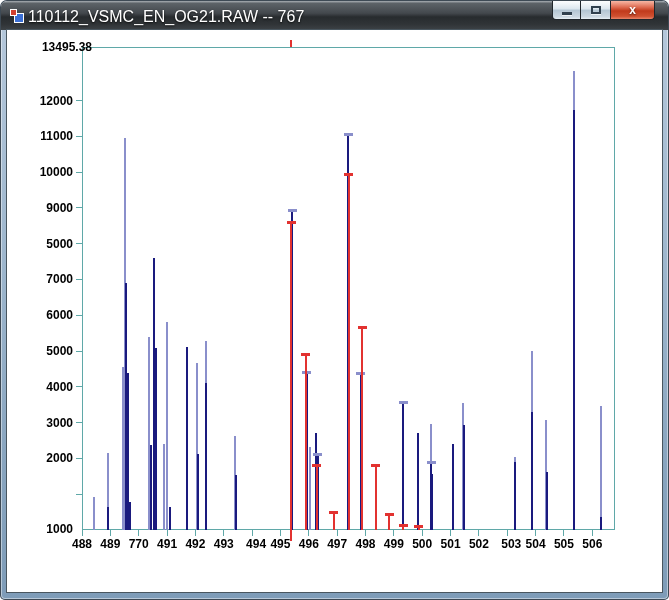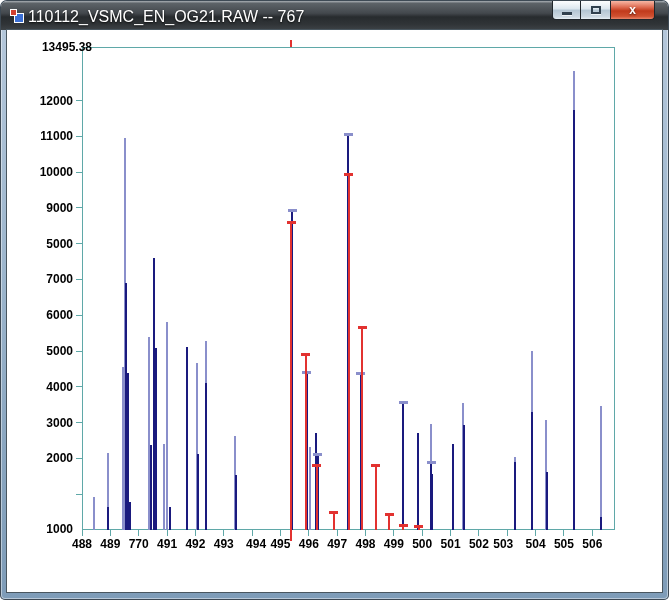--- a/index.html
+++ b/index.html
@@ -126,21 +126,21 @@
         <div class="axis-label" style="left: 344.5px; top: 507px; width: 28px; text-align: center;">498</div>
         <div class="tick" style="left: 386.35px; top: 500px; width: 1px; height: 6px;"></div>
         <div class="axis-label" style="left: 372.85px; top: 507px; width: 28px; text-align: center;">499</div>
         <div class="tick" style="left: 414.7px; top: 500px; width: 1px; height: 6px;"></div>
         <div class="axis-label" style="left: 401.2px; top: 507px; width: 28px; text-align: center;">500</div>
         <div class="tick" style="left: 443.05px; top: 500px; width: 1px; height: 6px;"></div>
         <div class="axis-label" style="left: 429.55px; top: 507px; width: 28px; text-align: center;">501</div>
         <div class="tick" style="left: 471.4px; top: 500px; width: 1px; height: 6px;"></div>
         <div class="axis-label" style="left: 457.9px; top: 507px; width: 28px; text-align: center;">502</div>
         <div class="tick" style="left: 499.75px; top: 500px; width: 1px; height: 6px;"></div>
-        <div class="axis-label" style="left: 486.25px; top: 507px; width: 28px; text-align: left;">503</div>
+        <div class="axis-label" style="left: 486.25px; top: 507px; width: 28px; text-align: right;">503</div>
         <div class="tick" style="left: 528.1px; top: 500px; width: 1px; height: 6px;"></div>
         <div class="axis-label" style="left: 514.6px; top: 507px; width: 28px; text-align: center;">504</div>
         <div class="tick" style="left: 556.45px; top: 500px; width: 1px; height: 6px;"></div>
         <div class="axis-label" style="left: 542.95px; top: 507px; width: 28px; text-align: center;">505</div>
         <div class="tick" style="left: 584.8px; top: 500px; width: 1px; height: 6px;"></div>
         <div class="axis-label" style="left: 571.3px; top: 507px; width: 28px; text-align: center;">506</div>
         <div class="peak" style="left: 85.907px; top: 466.715px; width: 2px; height: 33.2847px; background: rgb(138, 143, 203);"></div>
         <div class="peak" style="left: 99.515px; top: 423.051px; width: 2px; height: 76.9486px; background: rgb(138, 143, 203);"></div>
         <div class="peak" style="left: 115.107px; top: 337.155px; width: 2px; height: 162.845px; background: rgb(138, 143, 203);"></div>
         <div class="peak" style="left: 116.808px; top: 108.099px; width: 2px; height: 391.901px; background: rgb(138, 143, 203);"></div>

